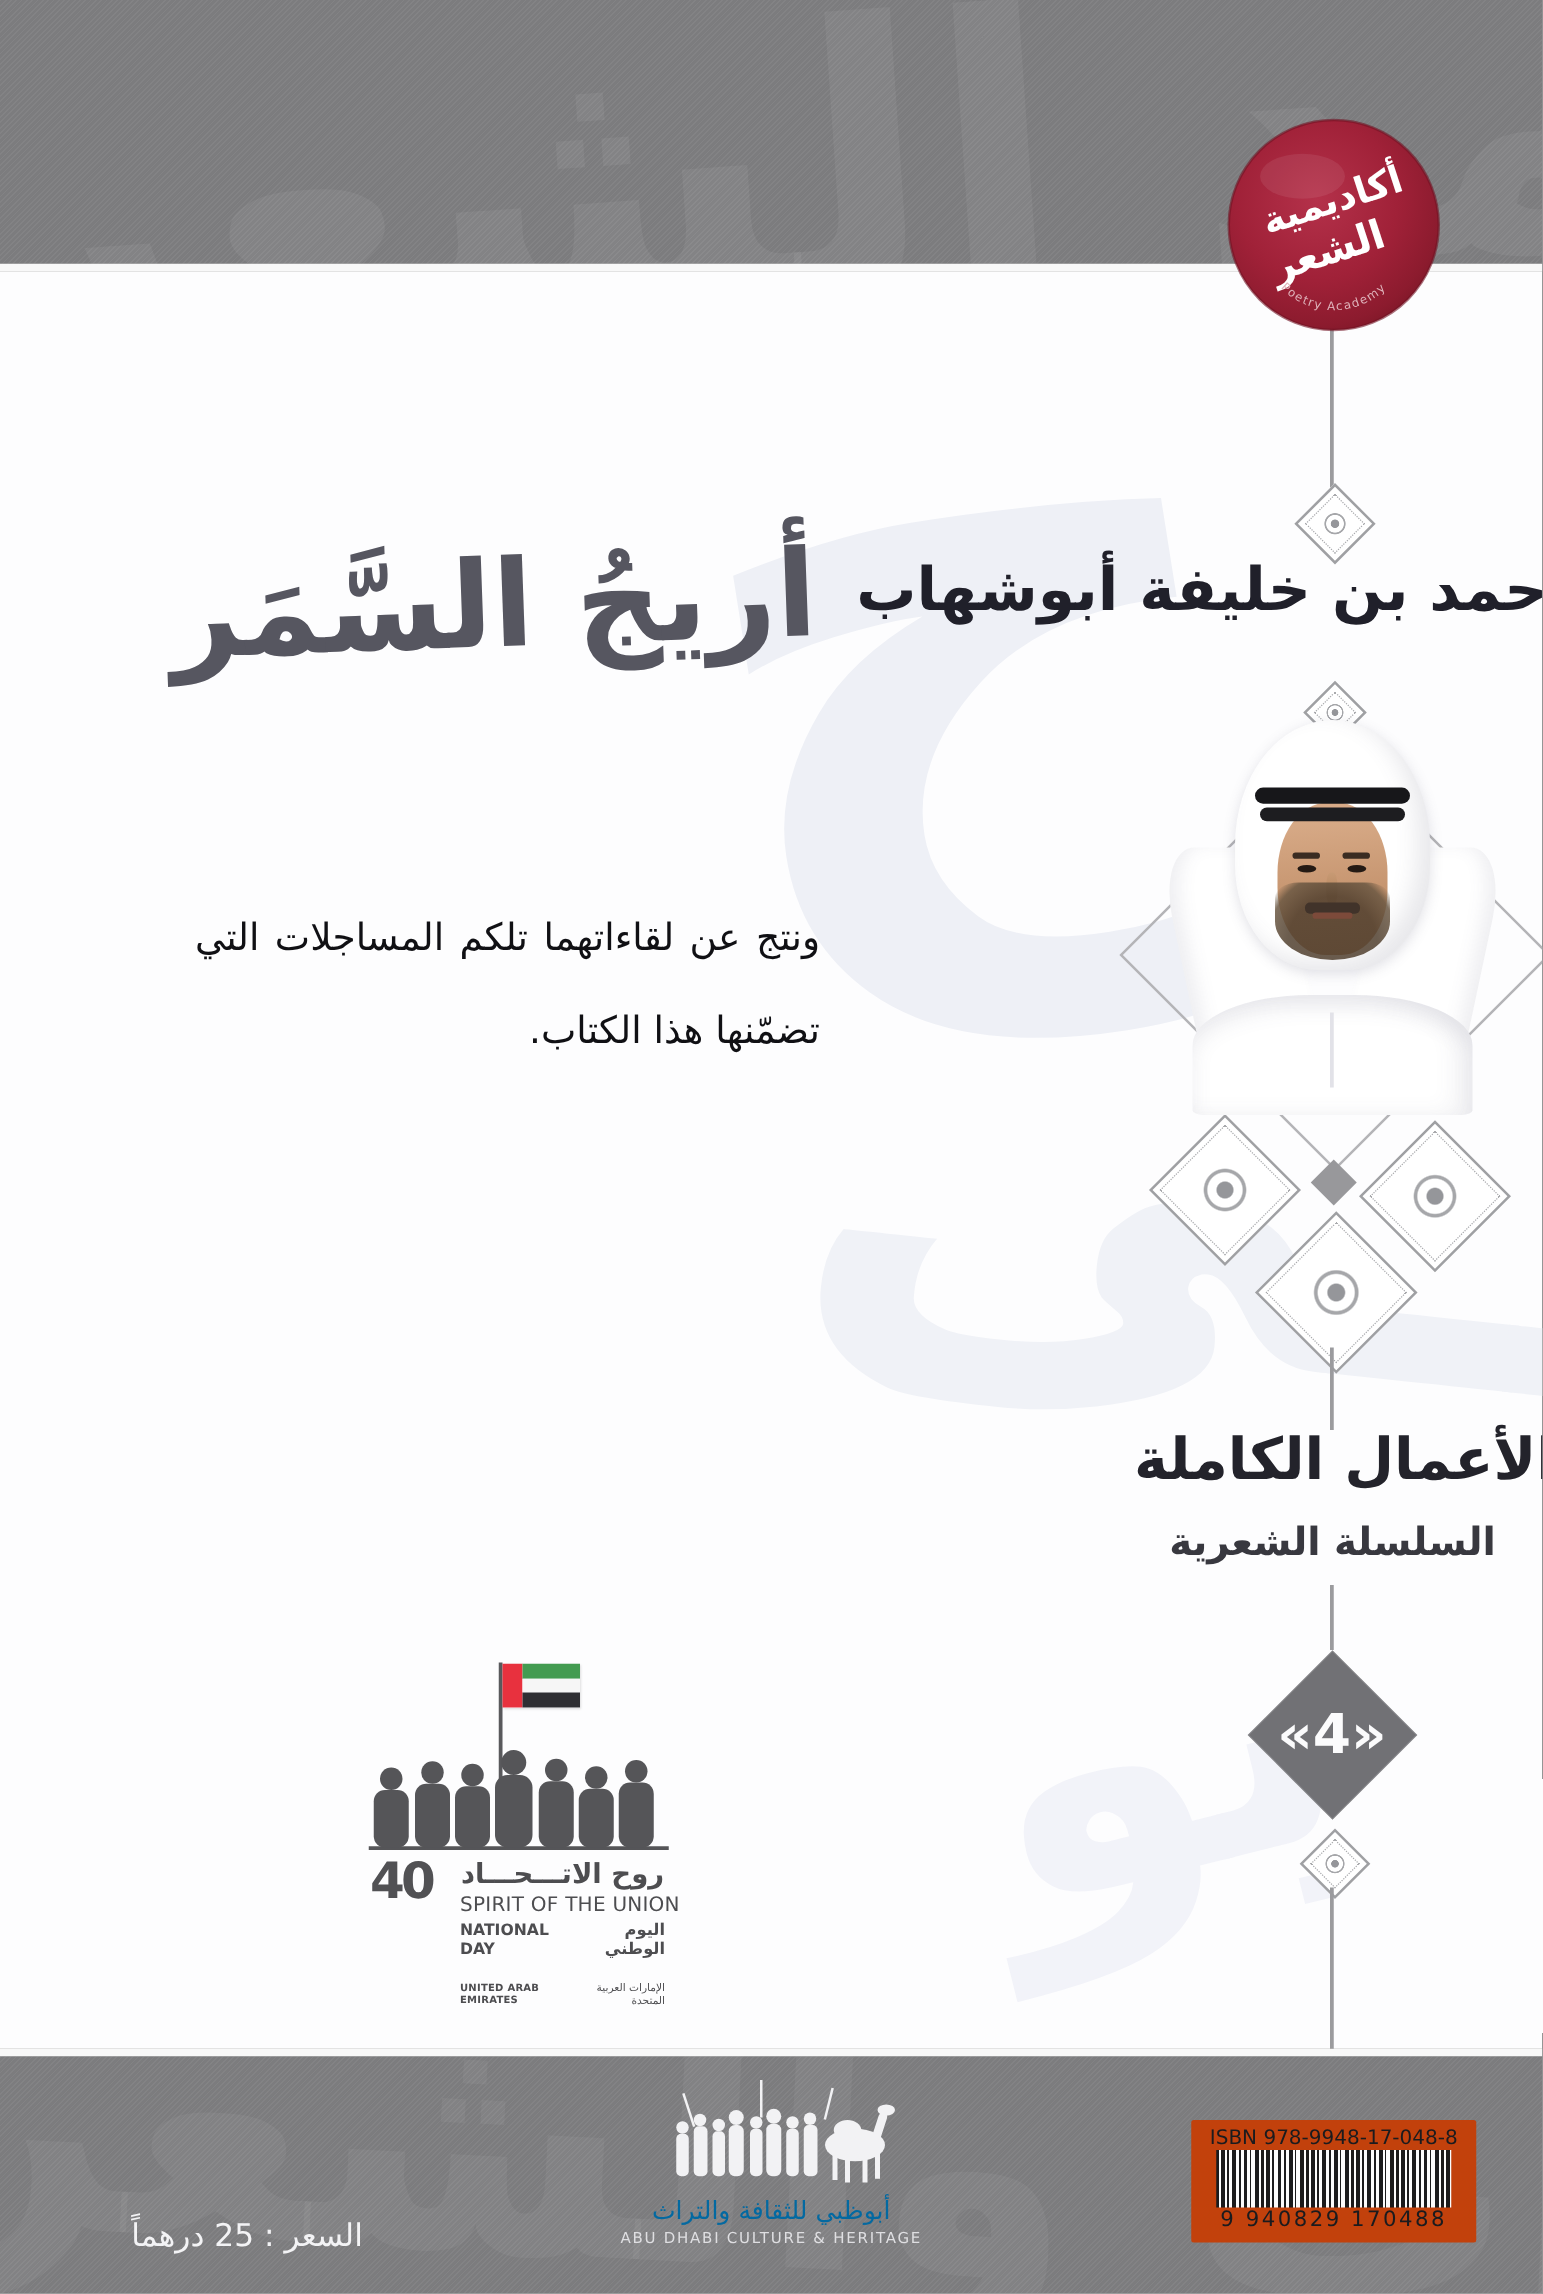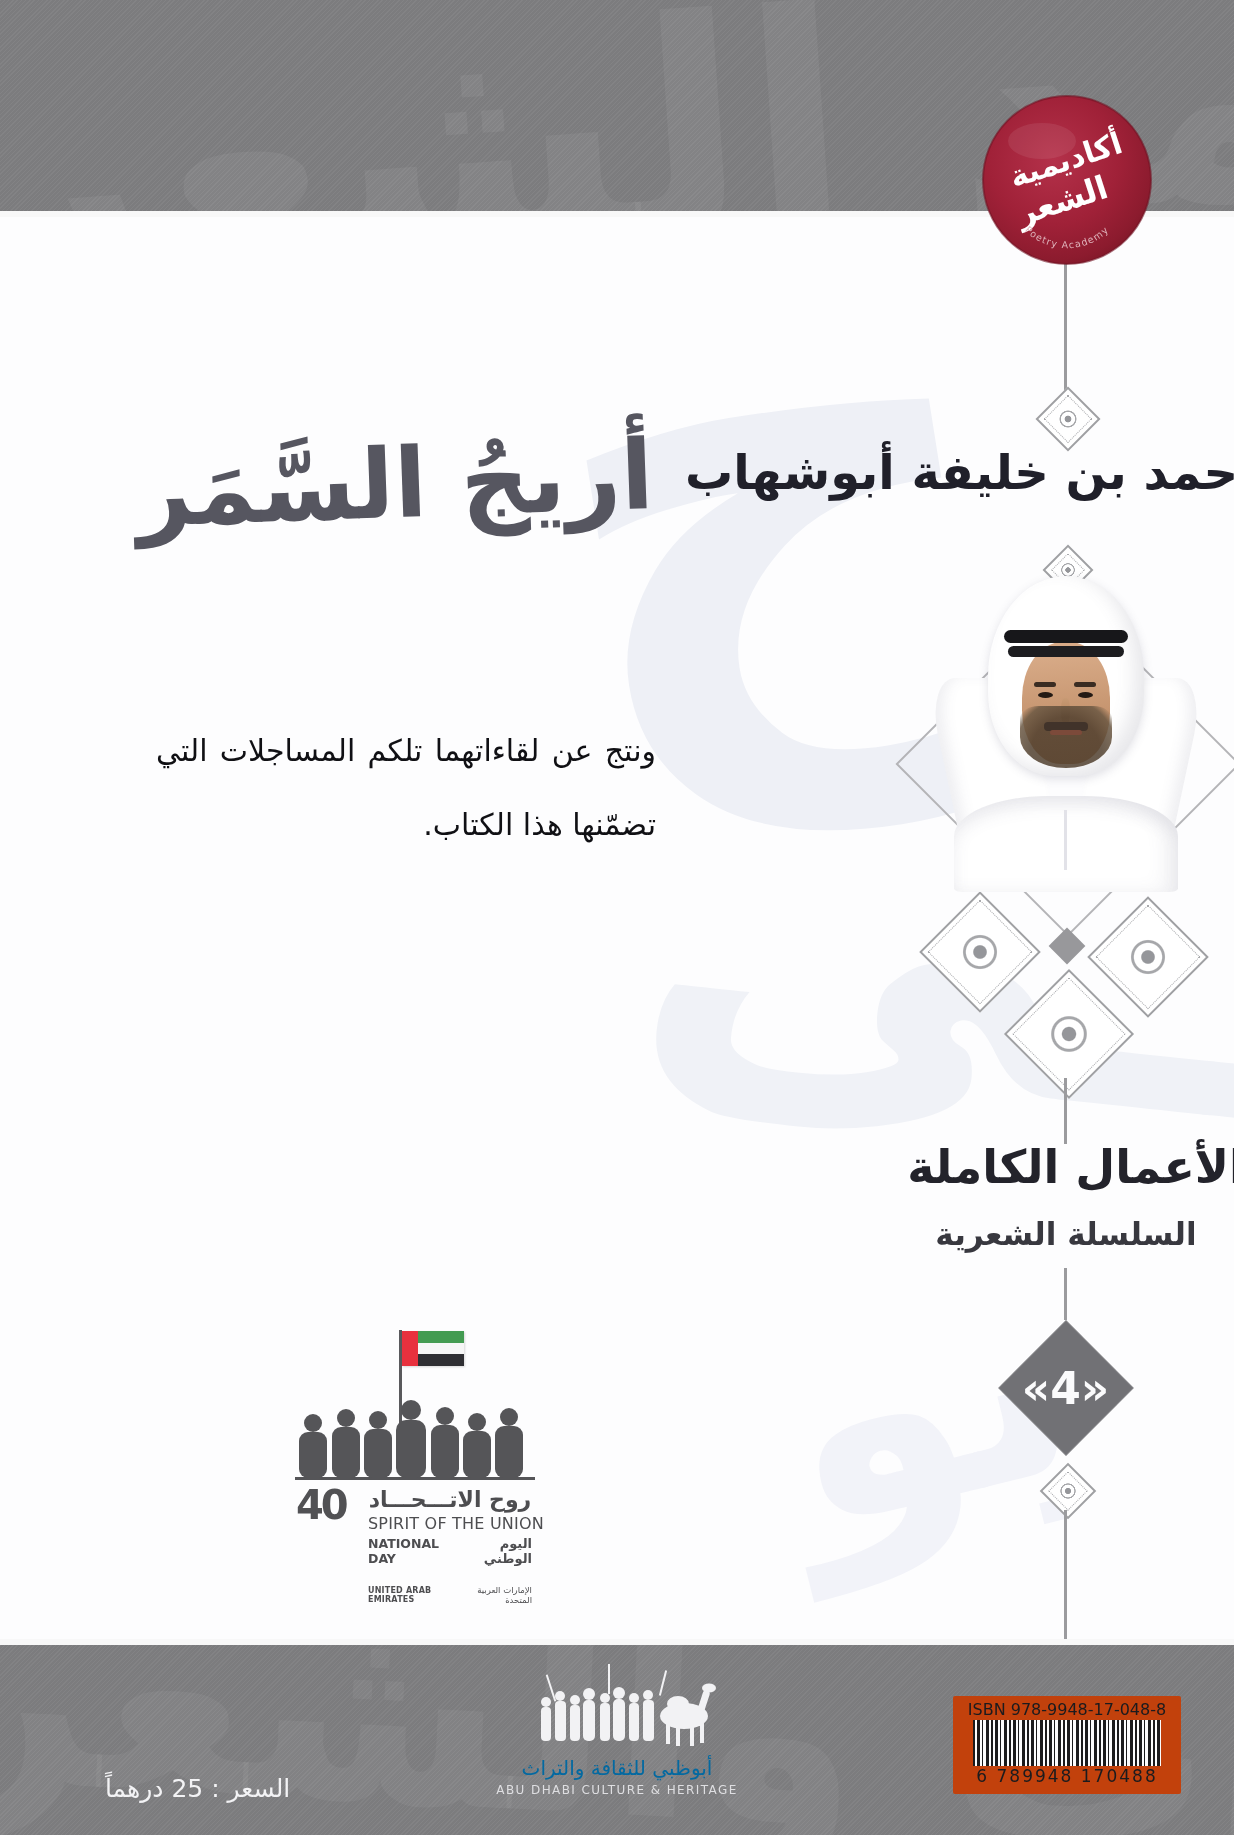--- a/index.html
+++ b/index.html
@@ -307,16 +307,16 @@
         <rect x="188" y="63" width="4" height="20"></rect>
       </g>
     </svg>
     <div class="pub-ar">أبوظبي للثقافة والتراث</div>
     <div class="pub-en">ABU DHABI CULTURE &amp; HERITAGE</div>
   </div>
 
   <div class="isbn-box">
     <div class="isbn-label">ISBN 978-9948-17-048-8</div>
     <div class="barcode"></div>
-    <div class="isbn-digits">6 789948 170488</div>
+    <div class="isbn-digits">9 940829 170488</div>
   </div>
 
 </div>
 
 </body></html>

